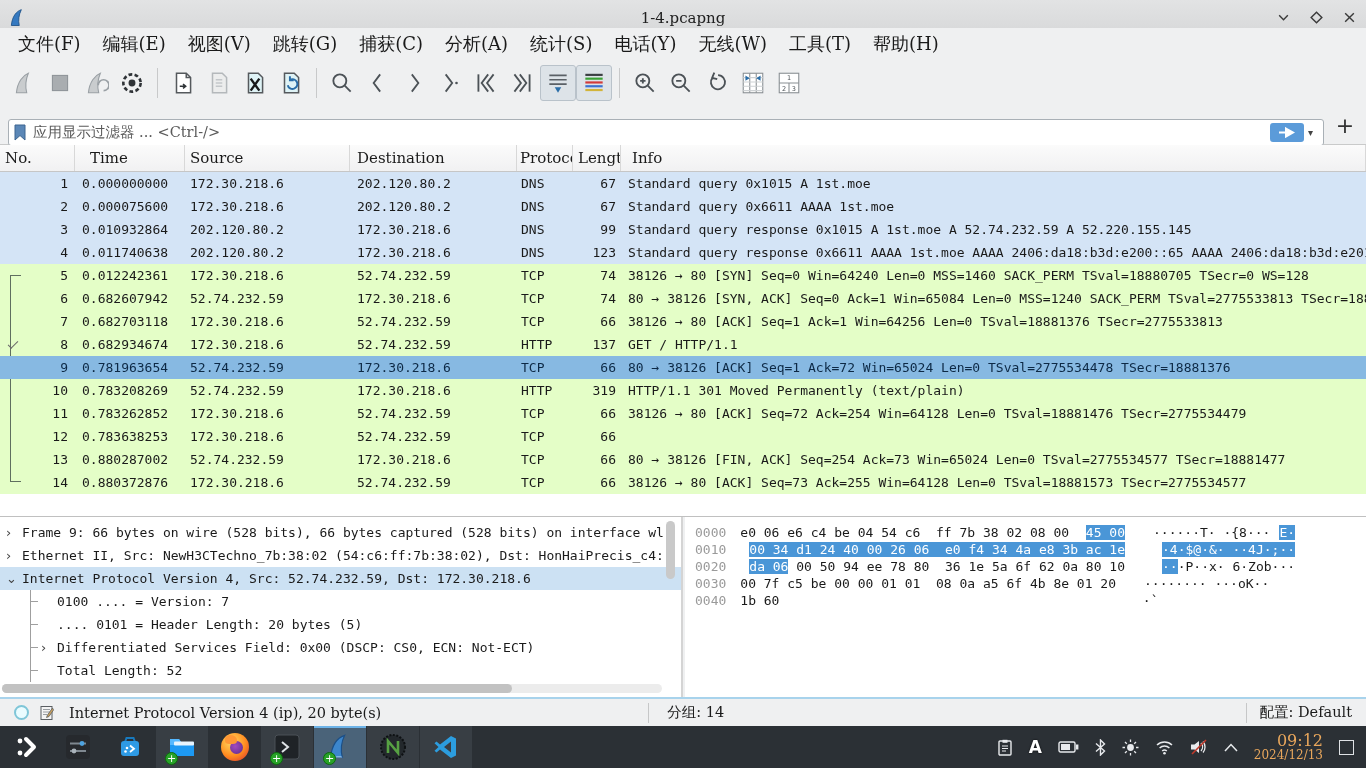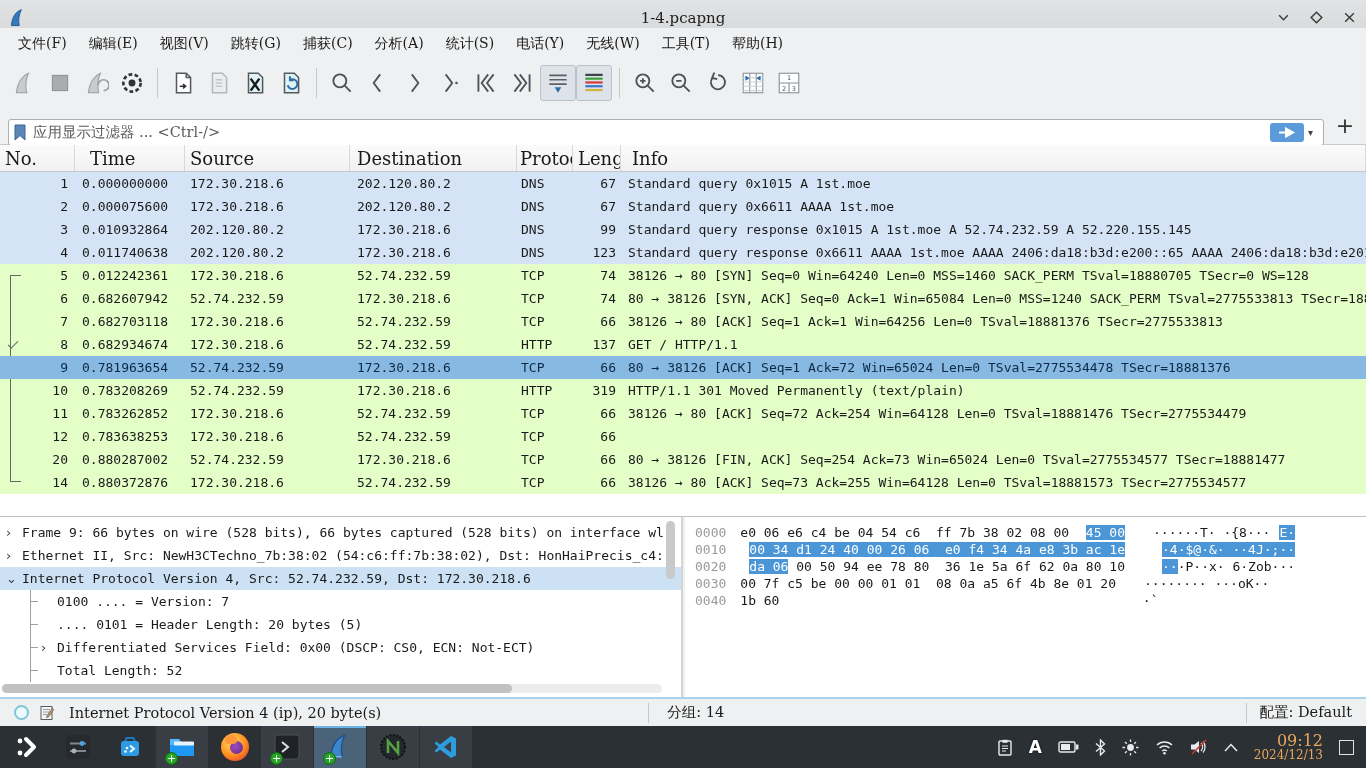--- a/index.html
+++ b/index.html
@@ -9,39 +9,39 @@
 
   
   #titlebar { position:absolute; top:0; left:0; width:1366px; height:36px; background:linear-gradient(#e2e3e4,#d7d8d9); border-bottom:1px solid #c2c3c4; display:flex; align-items:center; }
   #titlebar .app-icon { width:20px; height:20px; margin-left:8px; }
   #titlebar .title { position:absolute; left:0; right:0; text-align:center; font-size:15px; color:#202020; }
   #titlebar .win-btns { position:absolute; right:10px; display:flex; gap:20px; align-items:center; }
   #titlebar .win-btns svg { display:block; }
 
   
   #menubar { position:absolute; top:28px; left:0; width:1366px; height:32px; background:#eff0f1; display:flex; align-items:center; gap:10px; padding-left:12px; }
-  #menubar span { padding:3px 6px; font-size:14px; cursor:default; }
+  #menubar span { padding:3px 6px; font-size:18px; cursor:default; }
 
   
   #toolbar { position:absolute; top:60px; left:0; width:1366px; height:46px; background:#eff0f1; display:flex; align-items:center; padding-left:6px; }
   .tbtn { width:36px; height:36px; display:flex; align-items:center; justify-content:center; border-radius:3px; }
   .tbtn.pressed { background:#dde3e8; border:1px solid #b9c2ca; }
   .tsep { width:1px; height:30px; background:#c8c9ca; margin:0 7px; }
 
   
   #filterbar { position:absolute; top:106px; left:0; width:1366px; height:39px; background:#eff0f1; border-bottom:1px solid #c9caca; display:flex; align-items:center; padding:0 8px; }
   #filterfield { flex:1; height:27px; background:#ffffff; border:1px solid #a9b0b6; border-radius:3px; display:flex; align-items:center; padding:0 4px;margin-top:14px; }
   #filterfield .ph { color:#5a5a5a; font-size:14.5px; margin-left:6px; flex:1; white-space:nowrap; overflow:hidden; }
   #apply-btn { width:34px; height:19px; background:#5b9bd9; border-radius:3px; display:flex; align-items:center; justify-content:center; }
   #apply-caret { margin:0 6px 0 4px; color:#444; font-size:10px; }
   #plus-btn { width:26px; height:26px; margin-left:8px; display:flex; align-items:center; justify-content:center; font-size:22px; color:#333; font-family:"DejaVu Sans",sans-serif; }
 
   
   #plist { position:absolute; top:145px; left:0; width:1366px; height:372px; background:#ffffff; border-bottom:1px solid #c0c0c0; }
-  #phead { display:grid; grid-template-columns:75px 110px 165px 167px 56px 48px 1fr; height:27px; background:linear-gradient(#fbfbfb,#f1f1f2); border-bottom:1px solid #c6c6c6; font-size:18px; }
+  #phead { display:grid; grid-template-columns:75px 110px 165px 167px 56px 48px 1fr; height:27px; background:linear-gradient(#fbfbfb,#f1f1f2); border-bottom:1px solid #c6c6c6; font-size:15px; }
   #phead .hc { border-right:1px solid #d8d8d8; display:flex; align-items:center; overflow:hidden; white-space:nowrap; }
   #rows { position:relative; }
   .prow { display:grid; grid-template-columns:75px 110px 165px 167px 56px 48px 1fr; height:23px; font-size:13px; line-height:23px; white-space:nowrap; }
   .prow div { overflow:hidden; }
   .prow.dns { background:var(--c-dns); }
   .prow.tcp { background:var(--c-tcp); }
   .prow.sel { background:var(--c-sel); color:#0d2945; position:relative; z-index:2; }
   .c-no { text-align:right; padding-right:7px; }
   .c-time { padding-left:7px; }
   .c-src { padding-left:5px; }
@@ -401,21 +401,21 @@
       </div>
       <div class="prow tcp">
         <div class="c-no">12</div>
         <div class="c-time">0.783638253</div>
         <div class="c-src">172.30.218.6</div>
         <div class="c-dst">52.74.232.59</div>
         <div class="c-proto">TCP</div>
         <div class="c-len">66</div>
       </div>
       <div class="prow tcp">
-        <div class="c-no">20</div>
+        <div class="c-no">13</div>
         <div class="c-time">0.880287002</div>
         <div class="c-src">52.74.232.59</div>
         <div class="c-dst">172.30.218.6</div>
         <div class="c-proto">TCP</div>
         <div class="c-len">66</div>
         <div class="c-info">80 → 38126 [FIN, ACK] Seq=254 Ack=73 Win=65024 Len=0 TSval=2775534577 TSecr=18881477</div>
       </div>
       <div class="prow tcp">
         <div class="c-no">14</div>
         <div class="c-time">0.880372876</div>

